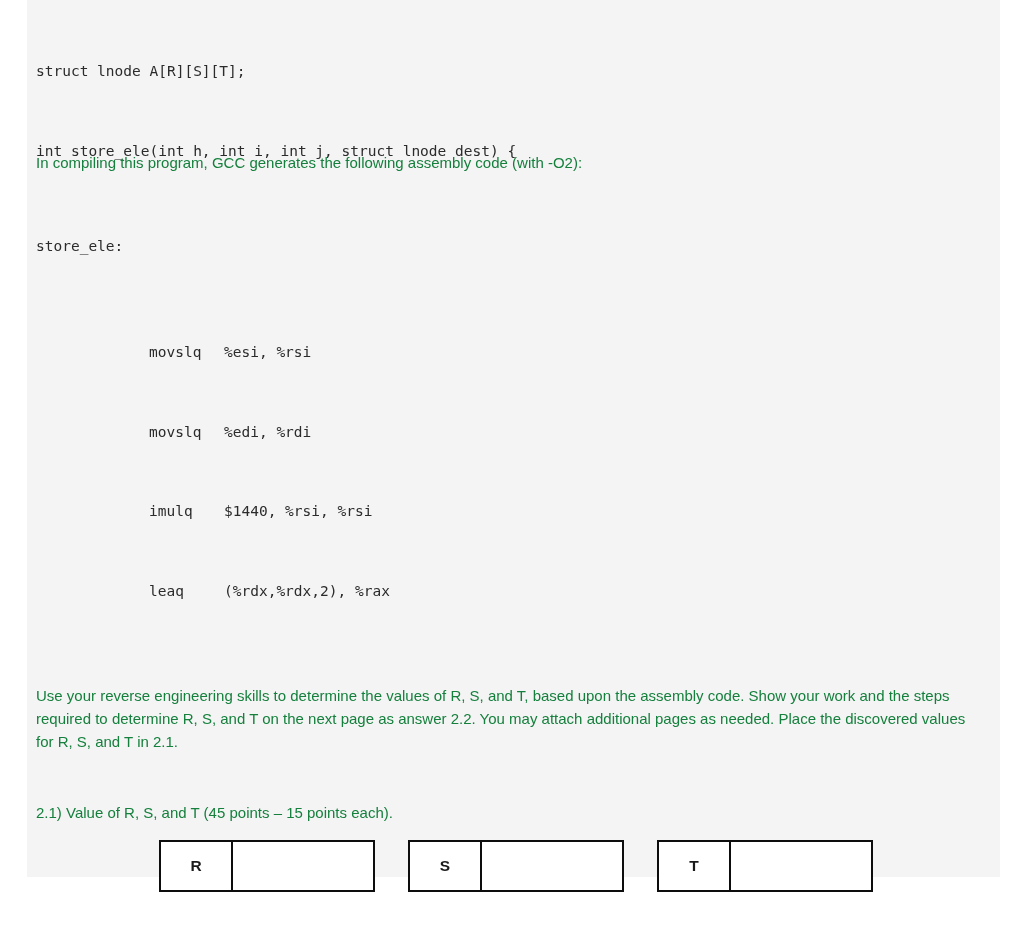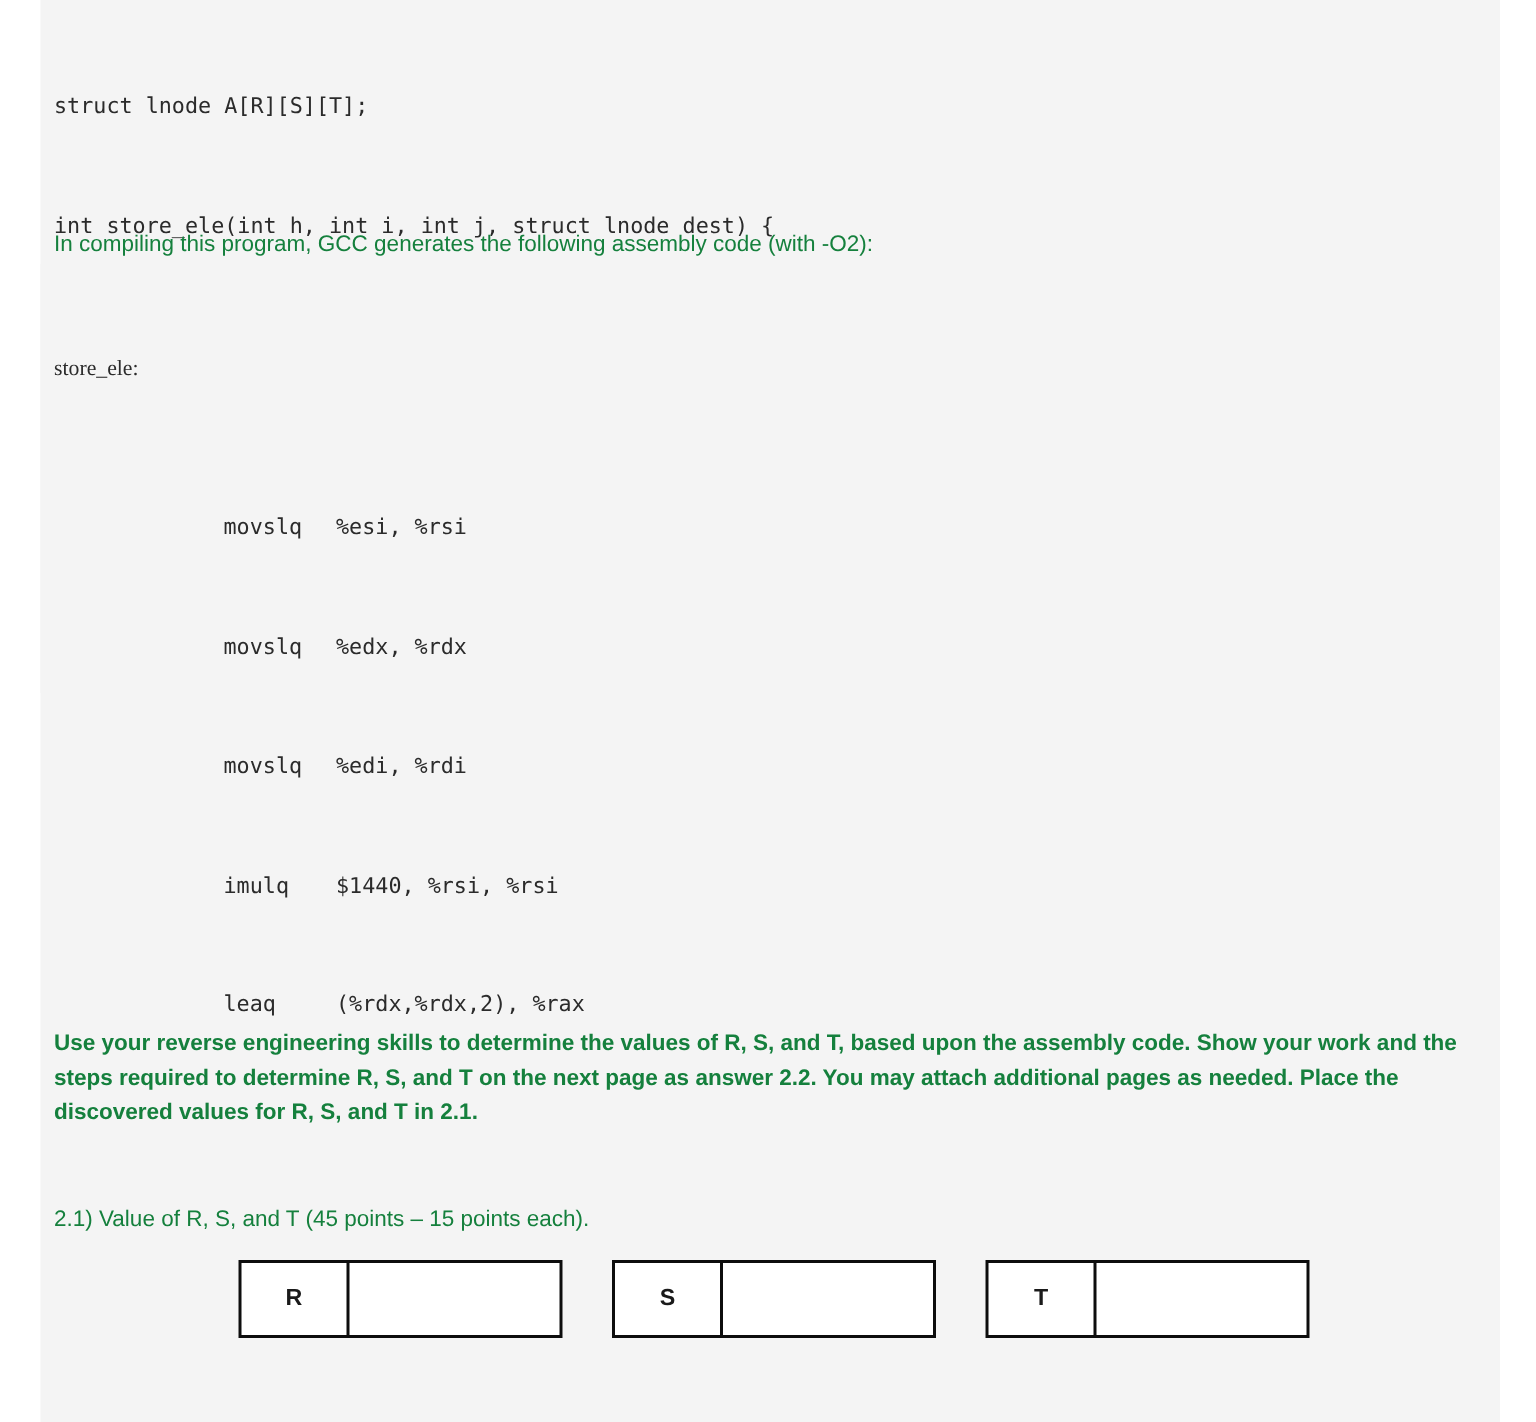--- a/index.html
+++ b/index.html
@@ -51,21 +51,20 @@
     padding: 4px 0 8px 9px;
   }
 
   .asm-line {
     display: block;
     white-space: pre;
   }
   .asm-label {
     display: block;
     white-space: pre;
-    font-family: Liberation Serif, serif;
   }
   .asm-mnem {
     display: inline-block;
     width: 75px;
     margin-left: 113px;
   }
   .asm-ops {
     display: inline-block;
   }
 
@@ -82,21 +81,20 @@
     left: 36px;
     top: 151px;
     width: 900px;
   }
 
   .instructions {
     left: 36px;
     top: 684px;
     width: 944px;
     text-align: left;
-    font-weight: bold;
   }
 
   .q-label {
     left: 36px;
     top: 801px;
     width: 700px;
   }
 
   
   .answer-row {
@@ -159,21 +157,20 @@
     <span class="asm-line">  return sizeof(A);</span>
     <span class="asm-line">}</span>
   </div>
 
   <div class="prose lead-text">In compiling this program, GCC generates the following assembly code (with -O2):</div>
 
   <div class="code-block code-asm">
     <span class="asm-label">store_ele:</span>
 
     <span class="asm-line"><span class="asm-mnem">movslq</span><span class="asm-ops">%esi, %rsi</span></span>
-    <span class="asm-line"><span class="asm-mnem">movslq</span><span class="asm-ops">%edx, %rdx</span></span>
     <span class="asm-line"><span class="asm-mnem">movslq</span><span class="asm-ops">%edi, %rdi</span></span>
     <span class="asm-line"><span class="asm-mnem">imulq</span><span class="asm-ops">$1440, %rsi, %rsi</span></span>
     <span class="asm-line"><span class="asm-mnem">leaq</span><span class="asm-ops">(%rdx,%rdx,2), %rax</span></span>
     
     
     
     
     
     
     

